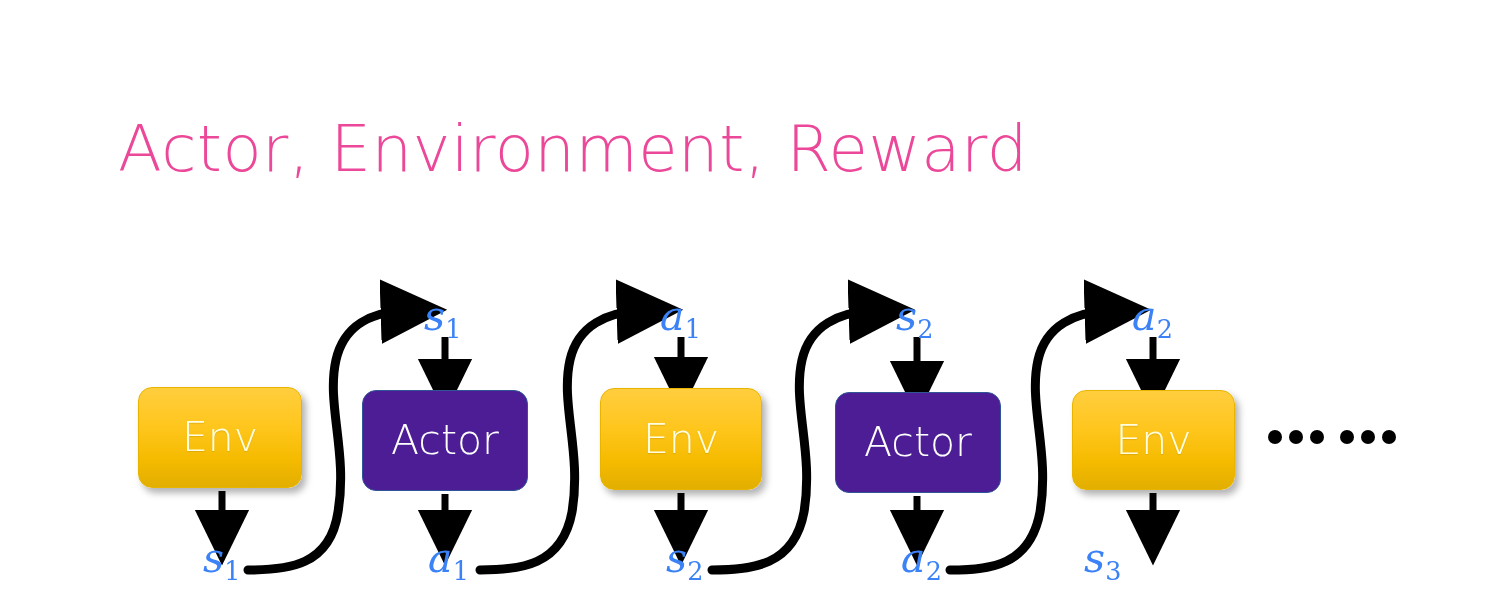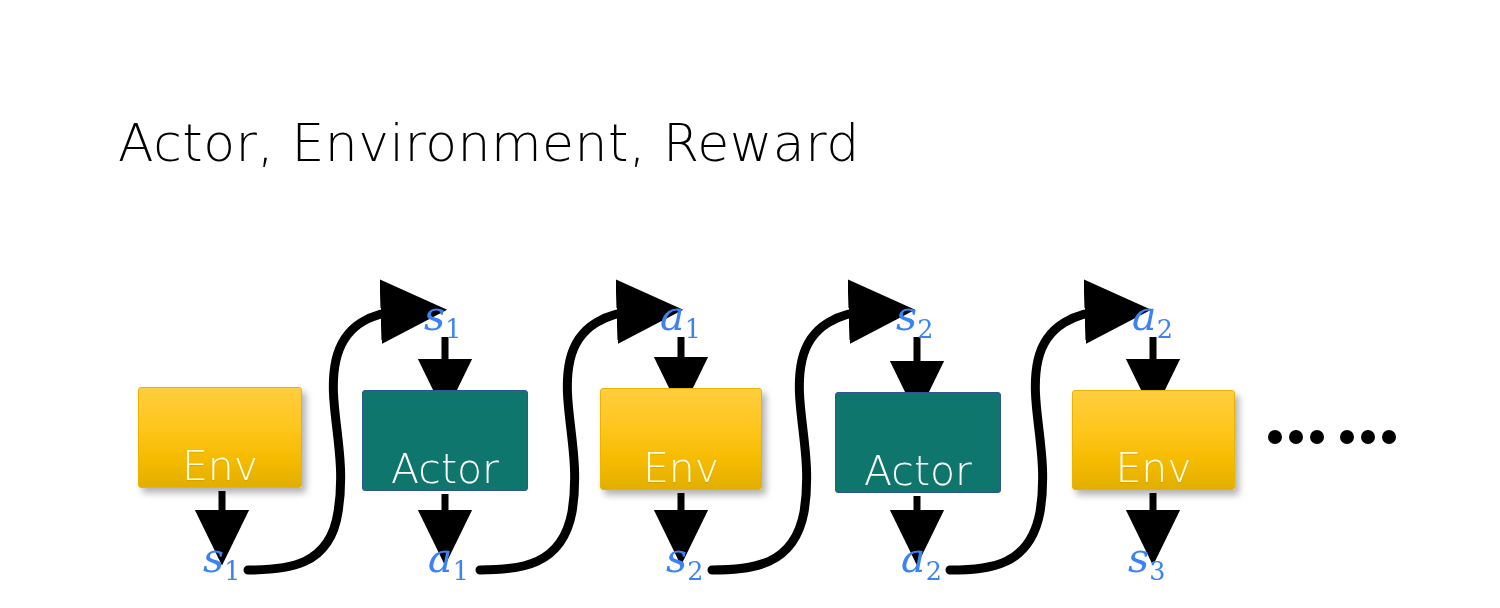--- a/index.html
+++ b/index.html
@@ -18,59 +18,59 @@
     background: #ffffff;
     overflow: hidden;
   }
 
   
   #slide-title {
     position: absolute;
     left: 118px;
     top: 116px;
     font-family: "DejaVu Sans", "Liberation Sans", sans-serif;
-    font-size: 52px;
+    font-size: 64px;
     font-weight: 300;
     letter-spacing: 0.5px;
-    color: #000000;
+    color: #ec4899;
     white-space: nowrap;
     line-height: 1.05;
   }
 
   
   #diagram-svg {
     position: absolute;
     left: 0;
     top: 0;
     width: 1500px;
     height: 608px;
   }
 
   
   .node {
     position: absolute;
     box-sizing: border-box;
     display: flex;
-    align-items: flex-end;
+    align-items: center;
     justify-content: center;
     font-family: "DejaVu Sans", "Liberation Sans", sans-serif;
     font-weight: 300;
     font-size: 41px;
     line-height: 1;
-    border-radius: 3px;
+    border-radius: 14px;
   }
   .node.env {
     background: linear-gradient(180deg, #FFCE3E 0%, #FFC61E 38%, #F5BB00 72%, #E2AE00 100%);
     color: #FFFFE0;
     border: 1px solid #E8B400;
     box-shadow: 4px 5px 7px rgba(0,0,0,0.30);
     text-shadow: 0 1px 1px rgba(150,110,0,0.25);
   }
   .node.actor {
-    background: #0f766e;
+    background: #4c1d95;
     color: #FFFFFF;
     border: 1px solid #2F5597;
     box-shadow: 0 0 0 rgba(0,0,0,0);
   }
 
   
   .mathlabel {
     position: absolute;
     font-family: "DejaVu Serif", "Liberation Serif", serif;
     font-style: italic;
@@ -186,21 +186,21 @@
   </div>
   <div class="mathlabel" style="left:428px; top:538px;">
     <span>a</span><sub>1</sub>
   </div>
   <div class="mathlabel" style="left:666px; top:538px;">
     <span>s</span><sub>2</sub>
   </div>
   <div class="mathlabel" style="left:901px; top:538px;">
     <span>a</span><sub>2</sub>
   </div>
-  <div class="mathlabel" style="left:1128px; top:538px;">
+  <div class="mathlabel" style="left:1084px; top:538px;">
     <span>s</span><sub>3</sub>
   </div>
 
   <div id="ellipsis">
     <span class="dot"></span>
     <span class="dot"></span>
     <span class="dot gap"></span>
     <span class="dot"></span>
     <span class="dot"></span>
     <span class="dot"></span>

